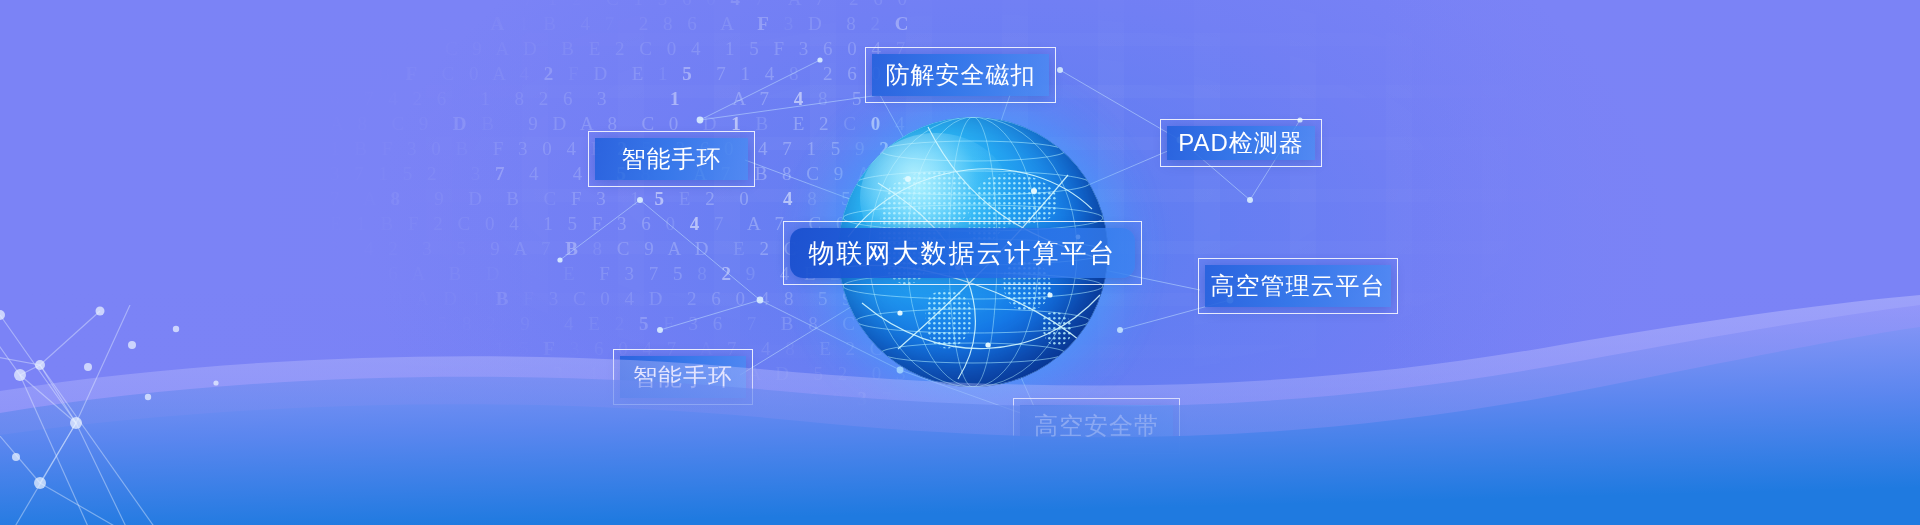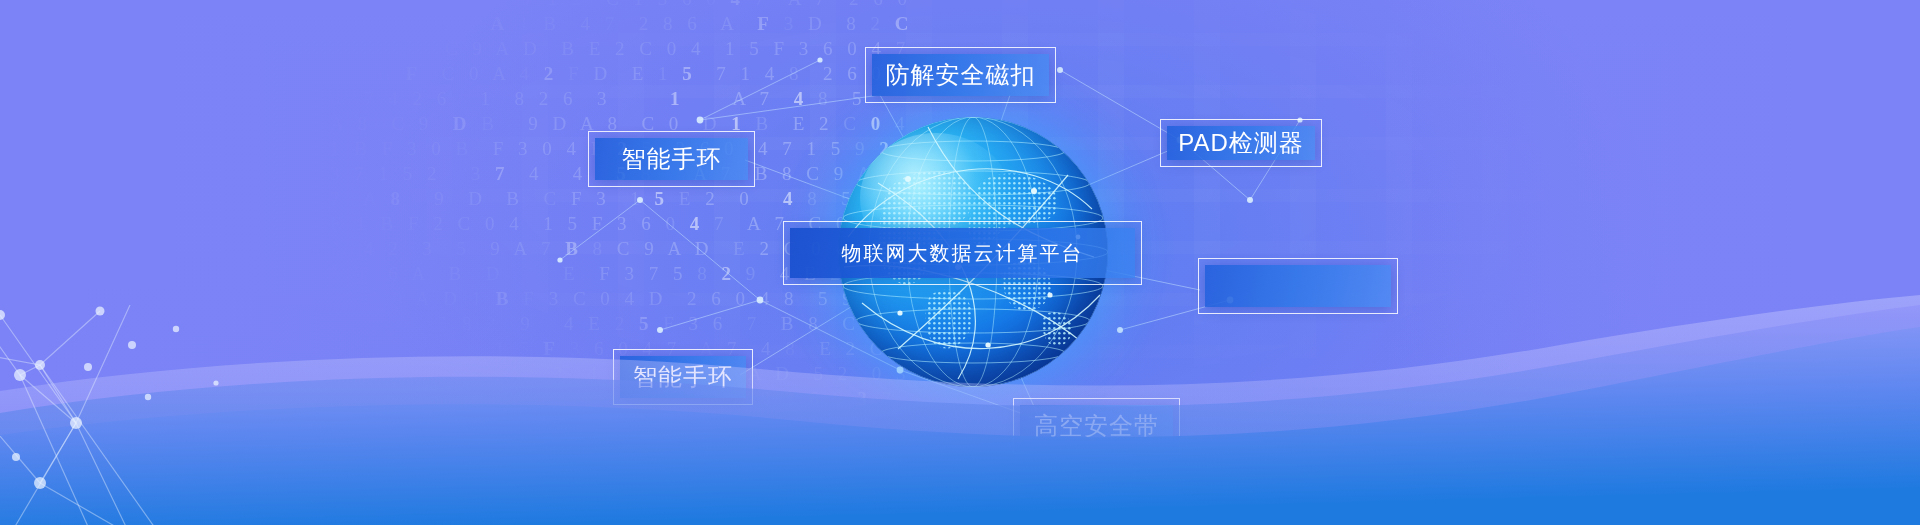--- a/index.html
+++ b/index.html
@@ -98,23 +98,24 @@
     background:linear-gradient(100deg, rgba(36,96,220,0.90) 0%, rgba(46,118,232,0.86) 48%, rgba(70,140,242,0.70) 100%);
     box-shadow:0 2px 14px rgba(16,52,150,0.30);
   }
   .tag .frame {
     position:absolute;
     left:-7px; top:-7px; right:-7px; bottom:-7px;
     border:1px solid rgba(255,255,255,0.85);
     pointer-events:none;
   }
   .tag.center {
-    font-size:20px;
+    font-size:26px;
     letter-spacing:2px;
     background:linear-gradient(100deg, rgba(24,78,205,0.93) 0%, rgba(33,100,224,0.90) 50%, rgba(58,130,240,0.78) 100%);
+    border-radius:13px;
   }
   
   .waves { position:absolute; left:0; bottom:0; width:1920px; height:230px; }
   
   .nodes { position:absolute; left:-20px; bottom:-10px; width:300px; height:230px; }
 </style>
 </head>
 <body>
 
 <div id="banner">
@@ -238,20 +239,21 @@
       <div class="tag" style="left: 595px; top: 138px; width: 153px; height: 42px;">
         <span class="frame"></span>
         <span>智能手环</span>
       </div>
       <div class="tag" style="left: 1167px; top: 126px; width: 148px; height: 34px;">
         <span class="frame"></span>
         <span>PAD检测器</span>
       </div>
       <div class="tag" style="left: 1205px; top: 265px; width: 186px; height: 42px;">
         <span class="frame"></span>
+        <span>高空管理云平台</span>
       </div>
       <div class="tag" style="left: 620px; top: 356px; width: 126px; height: 42px;">
         <span class="frame"></span>
         <span>智能手环</span>
       </div>
       <div class="tag" style="left: 1020px; top: 405px; width: 153px; height: 42px;">
         <span class="frame"></span>
         <span>高空安全带</span>
       </div>
       <div class="tag center" style="left: 790px; top: 228px; width: 345px; height: 50px;">

